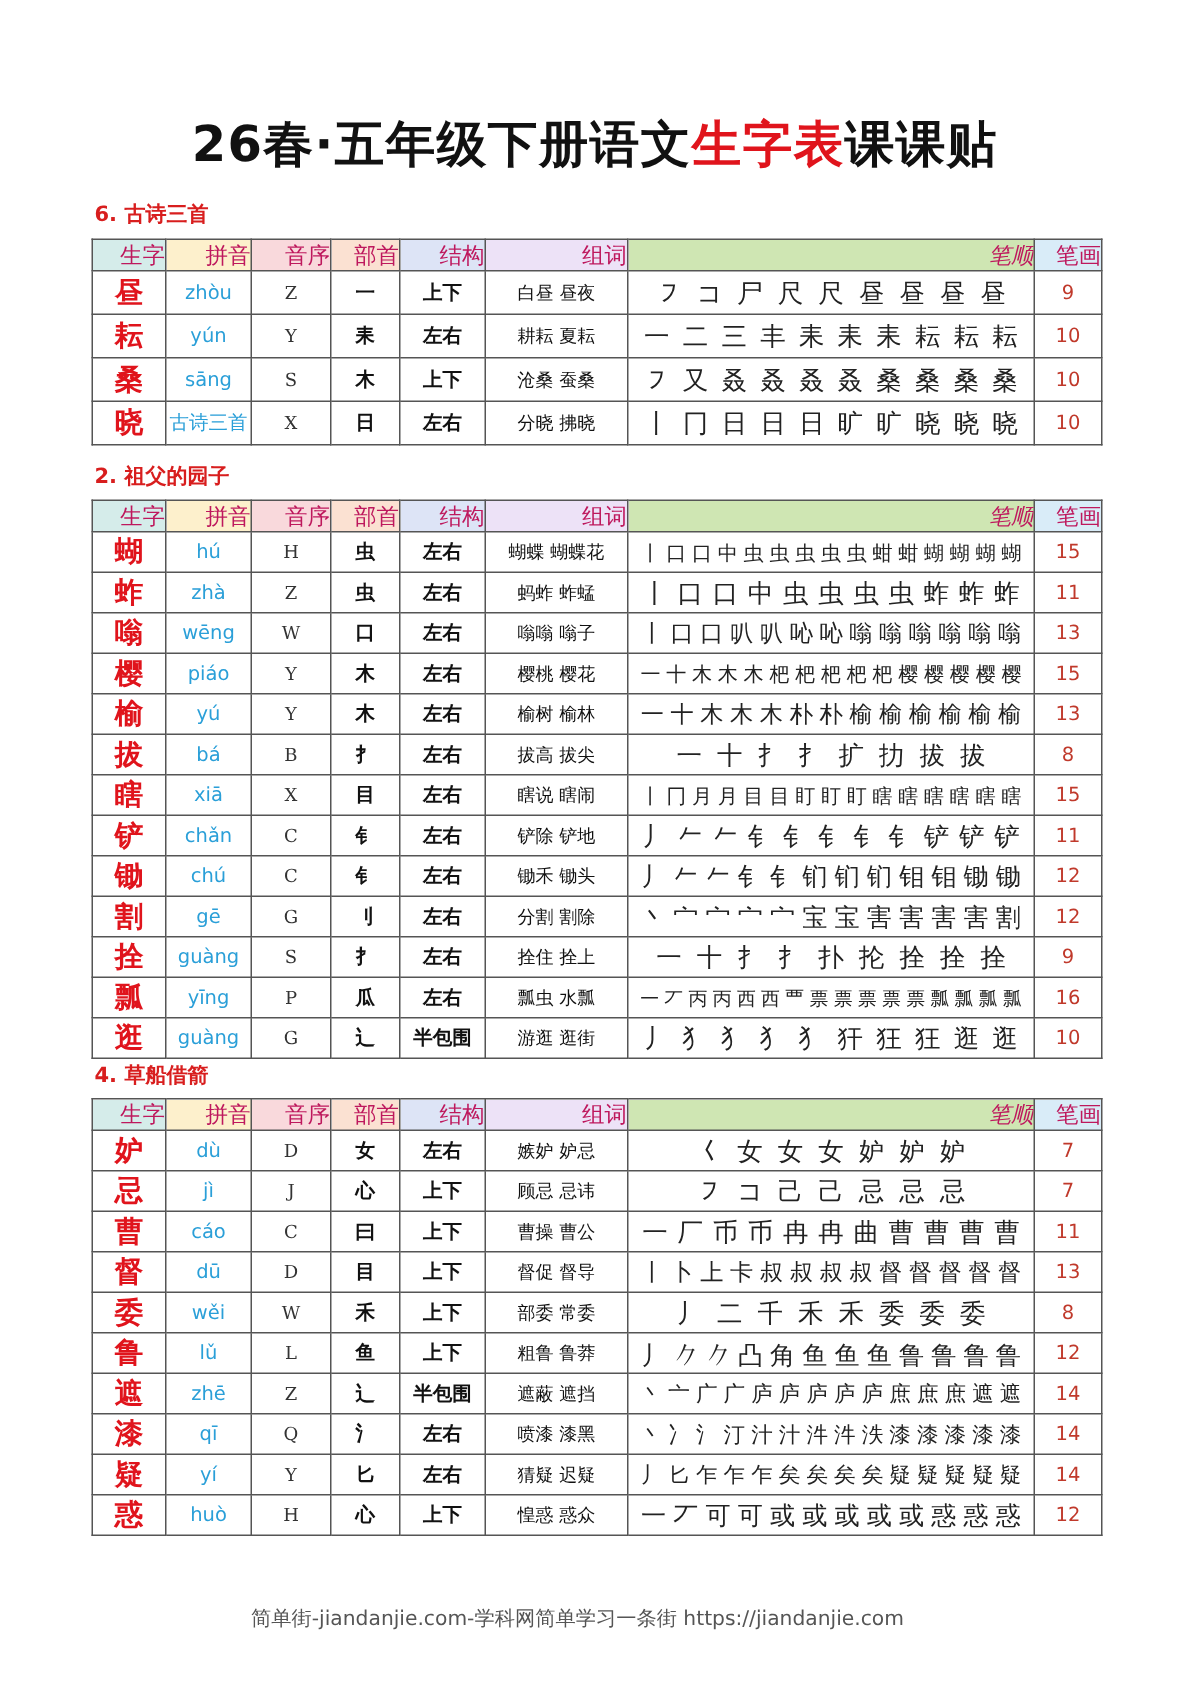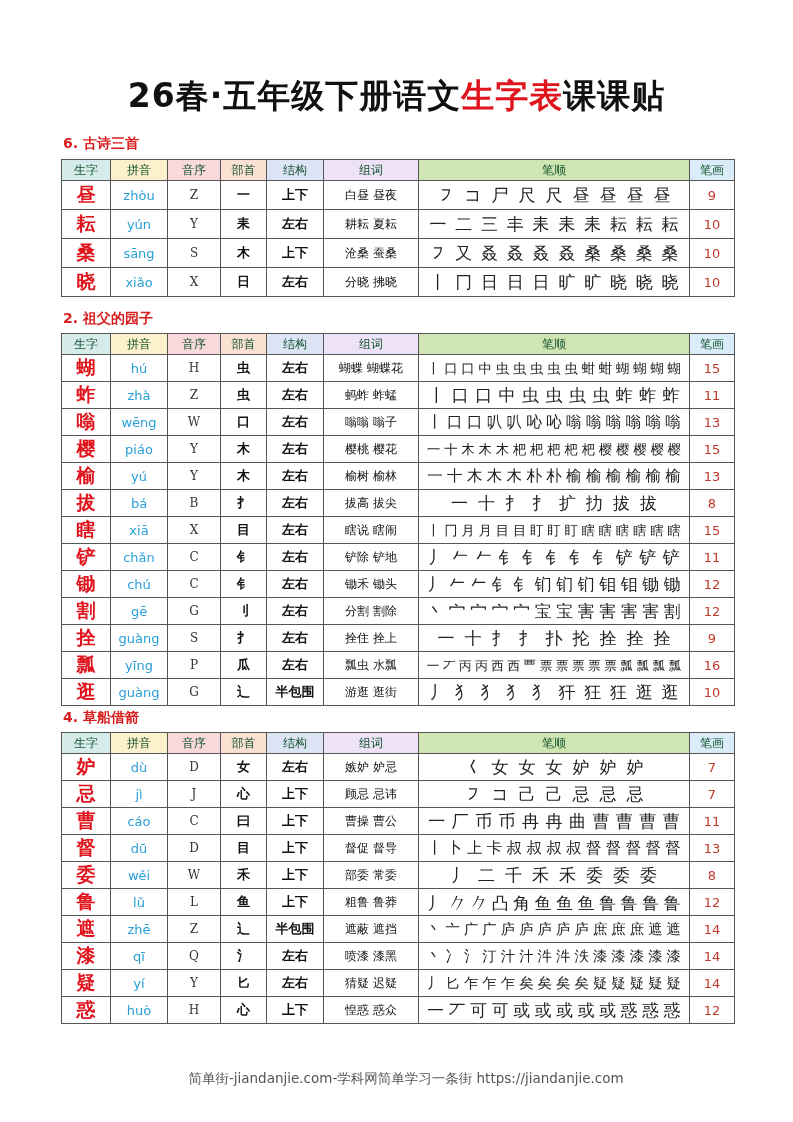--- a/index.html
+++ b/index.html
@@ -2,41 +2,41 @@
 <html><head>
 <meta charset="utf-8">
 <style>
   html,body{margin:0;padding:0;background:#fff;}
   body{width:793px;height:1122px;position:relative;overflow:hidden;font-family:"DejaVu Serif","Liberation Serif",serif;color:#111;}
   .title{position:absolute;top:74px;left:0;width:793px;text-align:center;font-family:"DejaVu Sans","Liberation Sans",sans-serif;font-weight:bold;font-size:33px;letter-spacing:1px;line-height:44px;}
   .title .red{color:#e0141c;}
   .section-title{position:absolute;left:63px;font-family:"DejaVu Sans","Liberation Sans",sans-serif;font-size:14px;font-weight:bold;color:#d81e1e;line-height:18px;}
   table.chars{position:absolute;left:61px;width:673px;border-collapse:collapse;table-layout:fixed;}
   table.chars td, table.chars th{border:1.5px solid #555;padding:0;text-align:center;vertical-align:middle;overflow:hidden;white-space:nowrap;}
-  table.chars th{font-family:"DejaVu Sans","Liberation Sans",sans-serif;font-weight:normal;font-size:12px;color:#14532d;height:20px;line-height:20px;}
+  table.chars th{font-family:"DejaVu Sans","Liberation Sans",sans-serif;font-weight:normal;font-size:15px;color:#be185d;height:20px;line-height:20px;text-align:right;}
   th.h-char{background:#d5ecea;}
   th.h-pinyin{background:#fdf0cc;}
   th.h-order{background:#f9d9dc;}
   th.h-radical{background:#fbe1d2;}
   th.h-struct{background:#dde4f6;}
   th.h-words{background:#ede2f7;}
-  th.h-strokes{background:#cfe6b3;}
+  th.h-strokes{background:#cfe6b3;font-style:italic;}
   th.h-count{background:#d9ecf8;}
   td.c-char{color:#e0141c;font-family:"DejaVu Sans","Liberation Sans",sans-serif;font-weight:bold;font-size:19px;}
   td.c-pinyin{color:#2a9fd8;font-family:"DejaVu Sans","Liberation Sans",sans-serif;font-size:13px;}
   td.c-order{font-family:"DejaVu Serif","Liberation Serif",serif;font-size:12px;color:#333;}
   td.c-radical{font-family:"DejaVu Sans","Liberation Sans",sans-serif;font-size:13px;font-weight:bold;}
   td.c-struct{font-family:"DejaVu Sans","Liberation Sans",sans-serif;font-size:13px;font-weight:bold;}
   td.c-words{font-family:"DejaVu Sans","Liberation Sans",sans-serif;font-size:12px;letter-spacing:0px;}
   td.c-strokes{text-align:left;padding-left:6px;font-family:"DejaVu Sans","Liberation Sans",sans-serif;color:#222;}
   td.c-strokes span{display:inline-block;text-align:center;}
   td.c-count{color:#c0392b;font-family:"DejaVu Sans","Liberation Sans",sans-serif;font-size:13px;}
   .t1 tbody tr{height:29px;}
   .t2 tbody tr, .t3 tbody tr{height:26.4px;}
-  .footer{position:absolute;top:1070px;left:0;width:770px;text-align:center;font-family:"DejaVu Sans","Liberation Sans",sans-serif;font-size:13.5px;color:#555;padding-left:21px;}
+  .footer{position:absolute;top:1070px;left:0;width:770px;text-align:center;font-family:"DejaVu Sans","Liberation Sans",sans-serif;font-size:13.5px;color:#555;}
 </style>
 </head>
 <body>
 
 <div class="title"><span>26春·五年级下册语文</span><span class="red">生字表</span><span>课课贴</span></div>
 
 <div class="section-title" style="top:134px">6. 古诗三首</div>
 <table class="chars t1" style="top:159px">
     <colgroup>
       <col style="width: 49px;">
@@ -86,21 +86,21 @@
         <td class="c-pinyin">sāng</td>
         <td class="c-order">S</td>
         <td class="c-radical">木</td>
         <td class="c-struct">上下</td>
         <td class="c-words">沧桑 蚕桑</td>
         <td class="c-strokes"><span style="width: 25.8px; font-size: 17px;">㇇</span><span style="width: 25.8px; font-size: 17px;">又</span><span style="width: 25.8px; font-size: 17px;">叒</span><span style="width: 25.8px; font-size: 17px;">叒</span><span style="width: 25.8px; font-size: 17px;">叒</span><span style="width: 25.8px; font-size: 17px;">叒</span><span style="width: 25.8px; font-size: 17px;">桑</span><span style="width: 25.8px; font-size: 17px;">桑</span><span style="width: 25.8px; font-size: 17px;">桑</span><span style="width: 25.8px; font-size: 17px;">桑</span></td>
         <td class="c-count">10</td>
       </tr>
       <tr>
         <td class="c-char">晓</td>
-        <td class="c-pinyin">xiǎo</td>
+        <td class="c-pinyin">古诗三首</td>
         <td class="c-order">X</td>
         <td class="c-radical">日</td>
         <td class="c-struct">左右</td>
         <td class="c-words">分晓 拂晓</td>
         <td class="c-strokes"><span style="width: 25.8px; font-size: 17px;">丨</span><span style="width: 25.8px; font-size: 17px;">冂</span><span style="width: 25.8px; font-size: 17px;">日</span><span style="width: 25.8px; font-size: 17px;">日</span><span style="width: 25.8px; font-size: 17px;">日</span><span style="width: 25.8px; font-size: 17px;">旷</span><span style="width: 25.8px; font-size: 17px;">旷</span><span style="width: 25.8px; font-size: 17px;">晓</span><span style="width: 25.8px; font-size: 17px;">晓</span><span style="width: 25.8px; font-size: 17px;">晓</span></td>
         <td class="c-count">10</td>
       </tr>
     </tbody>
   </table>
 

